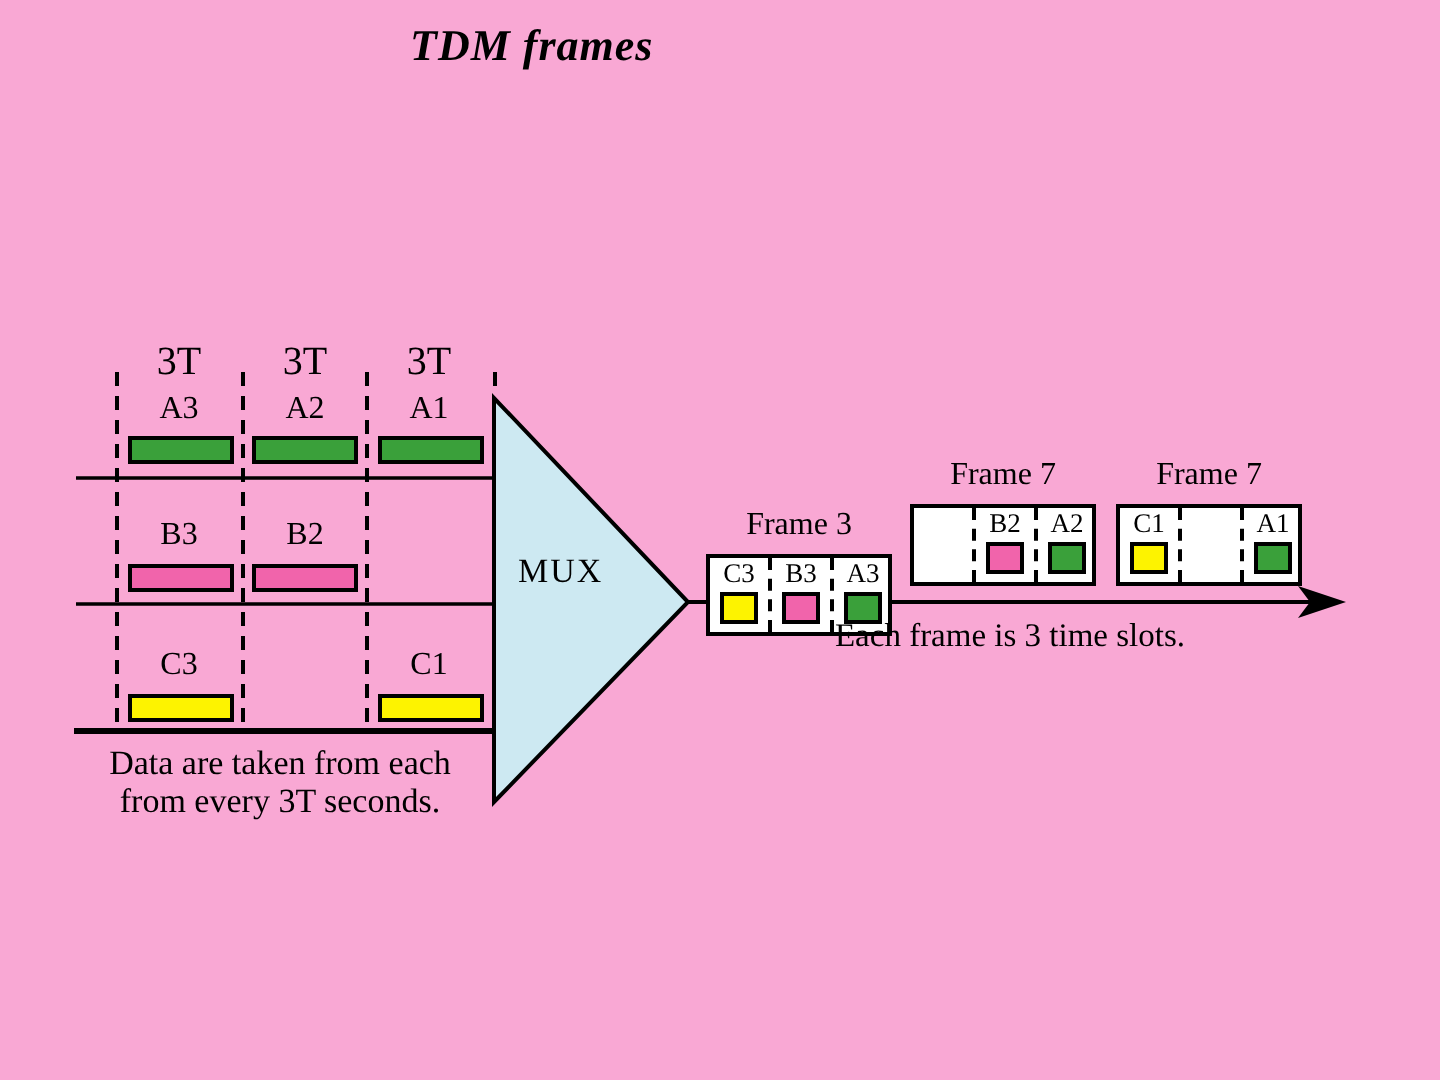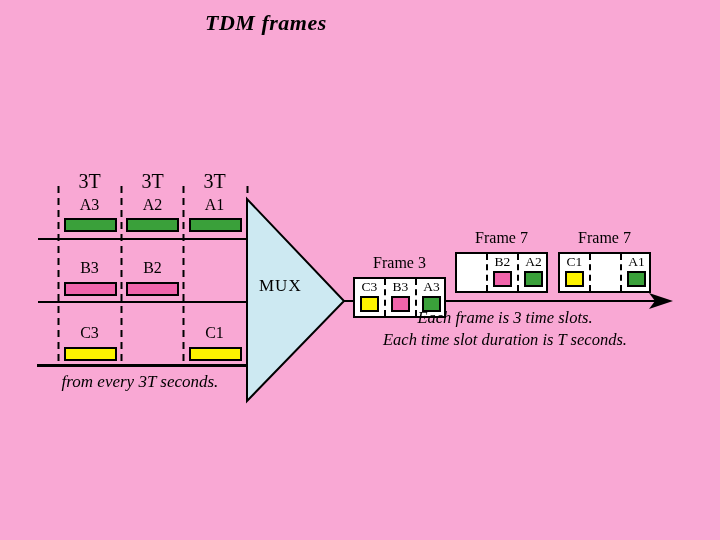--- a/index.html
+++ b/index.html
@@ -13,21 +13,21 @@
     letter-spacing:0.5px;
   }
   
   #linework{left:0;top:0;width:720px;height:540px;pointer-events:none;}
   
   .slot-label{width:63px;text-align:center;font-size:16px;line-height:16px;}
   .interval-label{width:63px;text-align:center;font-size:20px;line-height:15px;}
   
   .bar{height:14px;width:53px;border:2px solid #000;box-sizing:border-box;}
   
-  .caption{ text-align:center;font-size:17px;line-height:19px;font-style:italic; }
+  .caption{ text-align:center;font-size:17px;line-height:19px; }
   
   #mux-label{left:259px;top:276px;font-size:17px;letter-spacing:1px;text-align:center;}
   
   .frame{width:93px;height:41px;}
   .frame-box{position:absolute;left:0;top:22px;width:93px;height:41px;
     border:2px solid #000;box-sizing:border-box;background:#fff;}
   .frame-title{position:absolute;left:-8px;top:0;width:109px;text-align:center;
     font-size:16px;line-height:16px;}
   .frame-divider{position:absolute;top:0;height:37px;width:0;
     border-left:2px dashed #000;}
@@ -76,20 +76,21 @@
   <div class="abs slot-label" style="left:121px;top:260px;">B2</div>
   <div class="abs bar" style="left: 64px; top: 282px; background-color: rgb(241, 100, 171);"></div>
   <div class="abs bar" style="left: 126px; top: 282px; background-color: rgb(241, 100, 171);"></div>
 
   <div class="abs slot-label" style="left:58px;top:325px;">C3</div>
   <div class="abs slot-label" style="left:183px;top:325px;">C1</div>
   <div class="abs bar" style="left: 64px; top: 347px; background-color: rgb(253, 243, 0);"></div>
   <div class="abs bar" style="left: 189px; top: 347px; background-color: rgb(253, 243, 0);"></div>
 
   <div class="abs caption" style="left:36px;top:372px;width:208px;">
+    <div>Data are taken from each</div>
     <div>from every 3T seconds.</div>
   </div>
 
   <div class="abs" id="mux-label">MUX</div>
 
   <div class="abs frame" style="left:353px;top:230px;margin-top:25px;">
     <div class="frame-title">Frame 3</div>
     <div class="frame-box">
       <div class="frame-divider" style="left:29px;"></div>
       <div class="frame-divider" style="left:60px;"></div>
@@ -141,16 +142,15 @@
       </div>
       <div class="frame-slot" style="left:62px;">
         <div class="frame-slot-label">A1</div>
         <div class="frame-square" style="background-color: rgb(58, 160, 58);"></div>
       </div>
     </div>
   </div>
 
   <div class="abs caption" style="left:345px;top:307px;width:320px;font-size:16.5px;line-height:22px;">
     <div>Each frame is 3 time slots.</div>
-    <div>Each time slot duration is T seconds.</div>
   </div>
 
 </div>
 
 </body></html>

